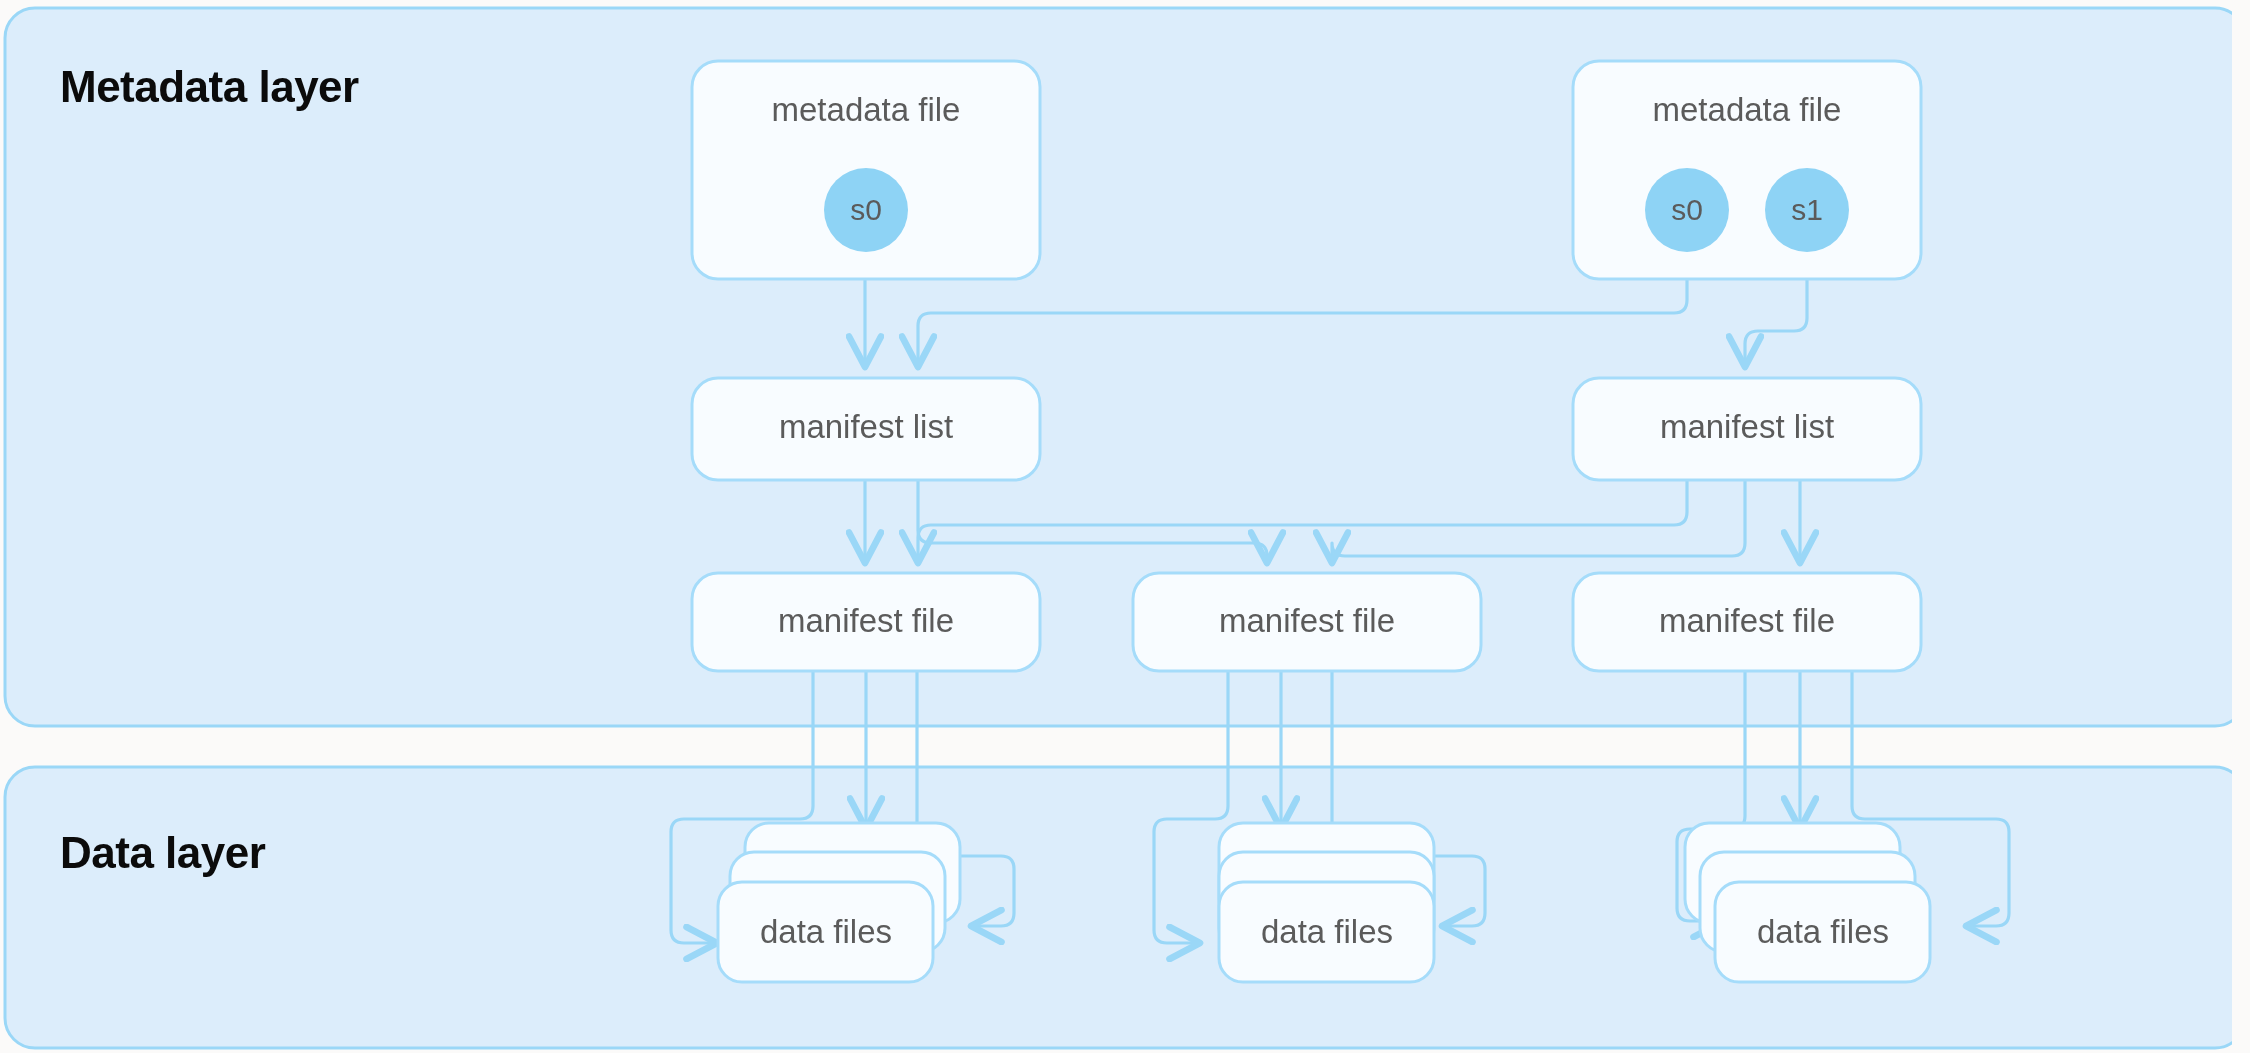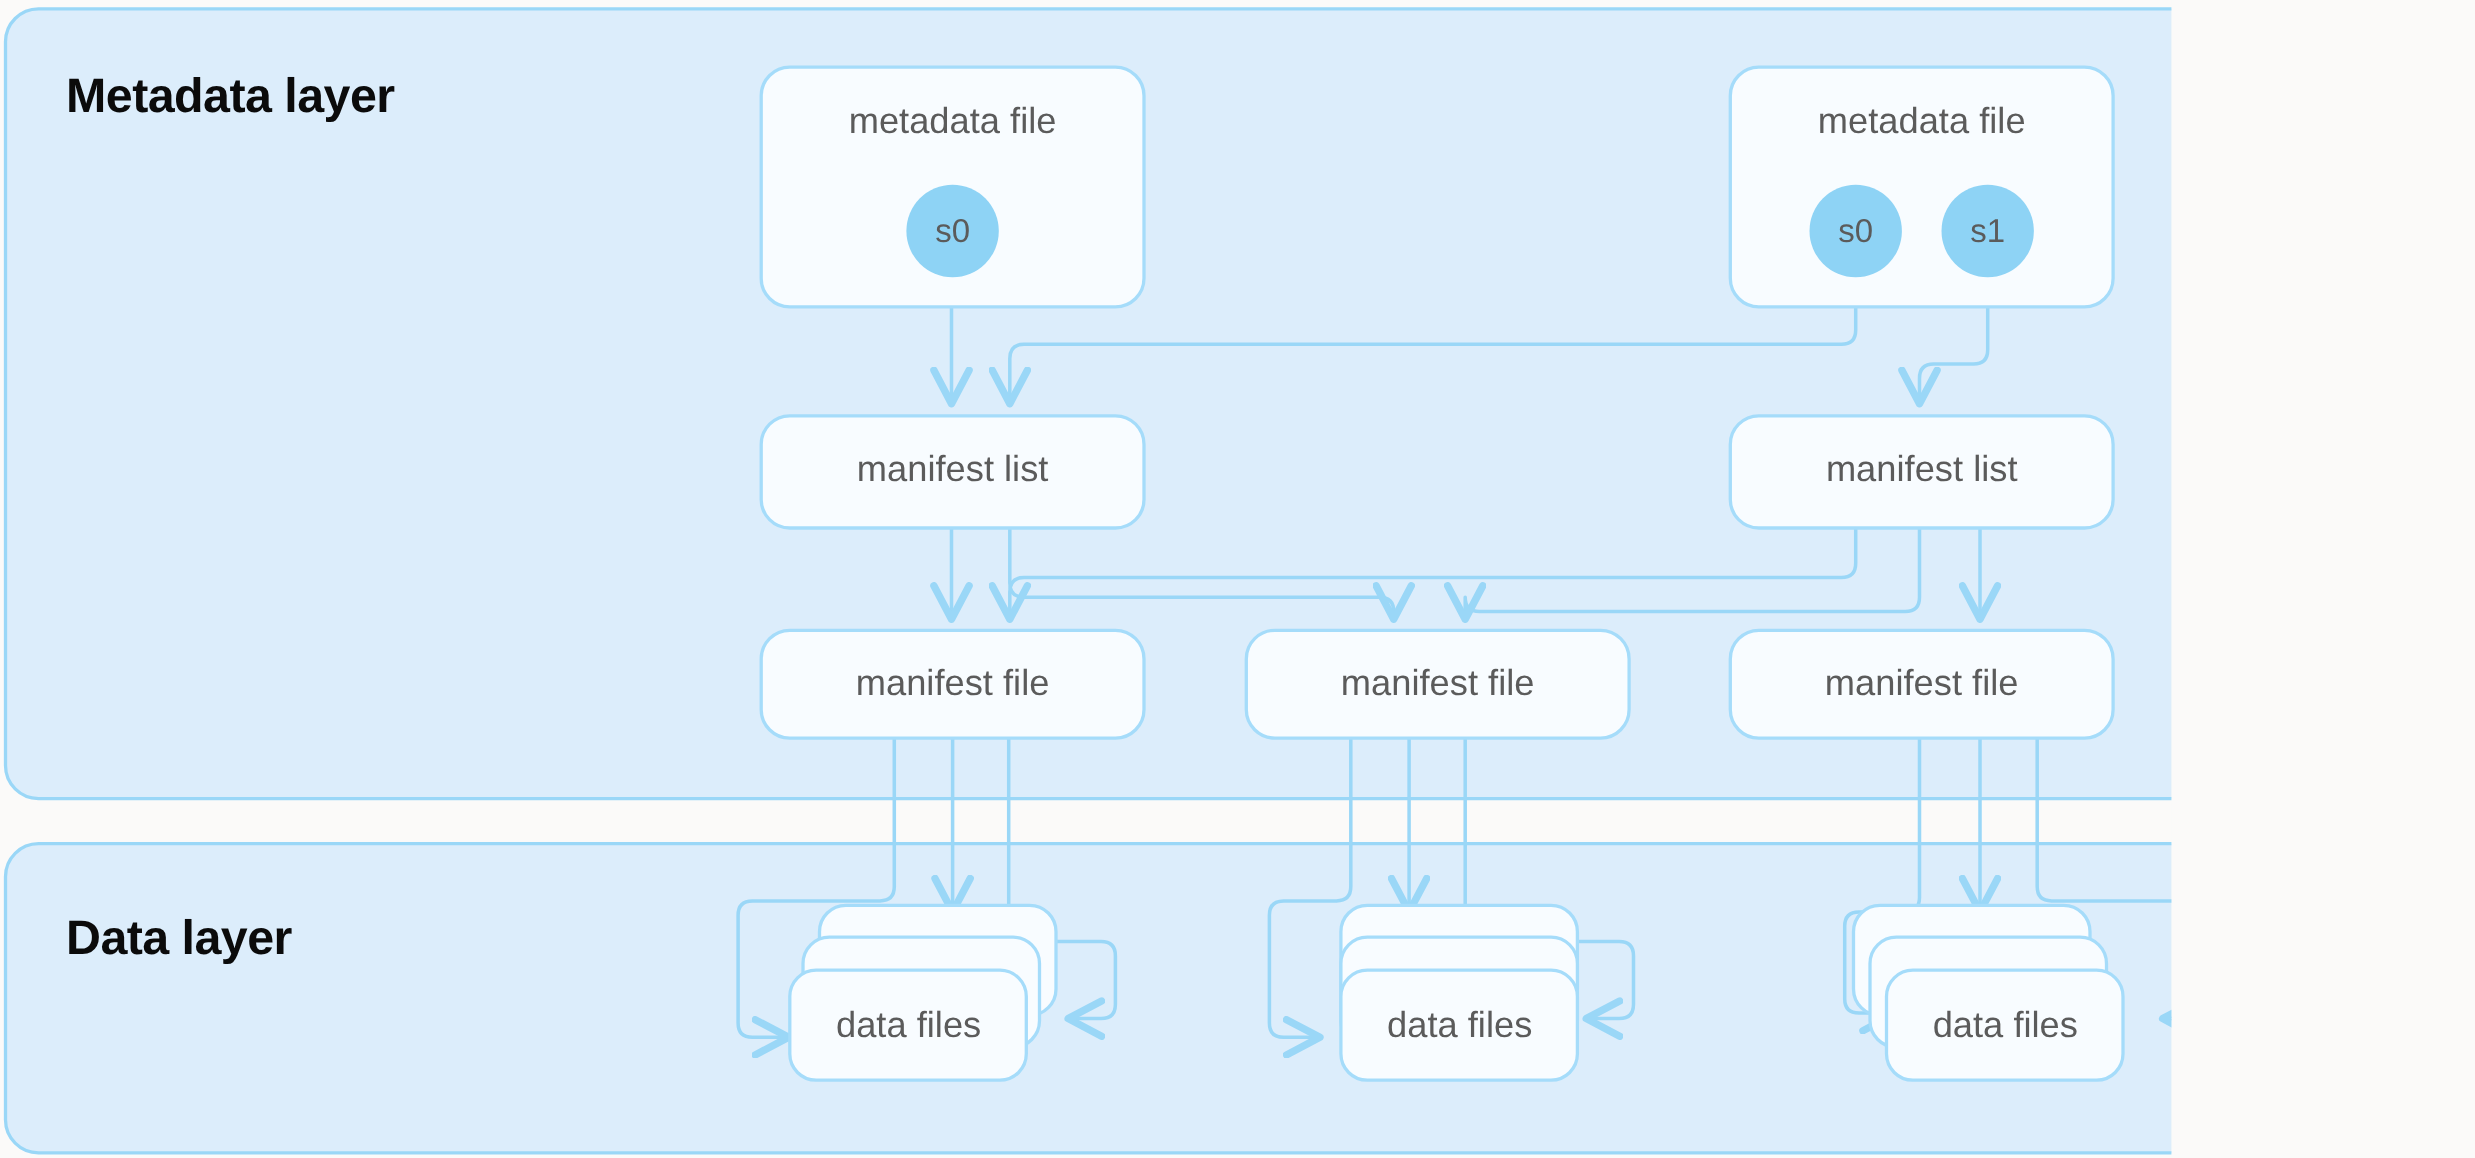--- a/index.html
+++ b/index.html
@@ -1,16 +1,16 @@
 <!DOCTYPE html>
 <html><head>
 <meta charset="utf-8">
 <style>
   html,body{margin:0;padding:0;background:#fbfaf9;}
-  #stage{position:relative;width:1974px;height:1053px;background:#fbfaf9;
+  #stage{position:relative;width:2232px;height:1053px;background:#fbfaf9;
          font-family:"Liberation Sans","DejaVu Sans",sans-serif;overflow:hidden;}
   #stage svg{position:absolute;left:0;top:0;width:2250px;height:1053px;}
   .layer-title{font-size:44px;font-weight:bold;fill:#0b0b0b;letter-spacing:-0.5px;}
   .node-label{font-size:33px;fill:#5b5b5b;}
   .snap-label{font-size:30px;fill:#5b5b5b;}
   text{dominant-baseline:middle;}
 </style>
 </head>
 <body>
 

